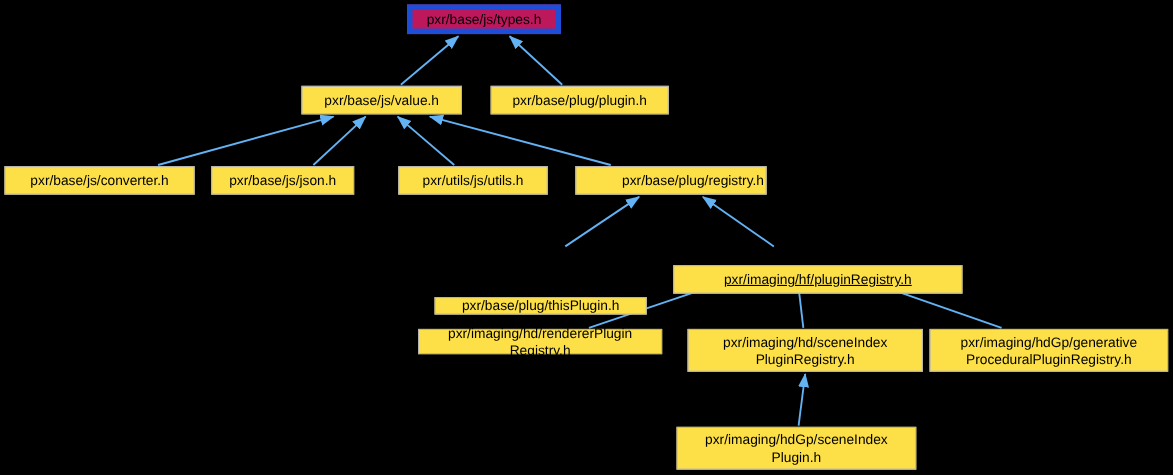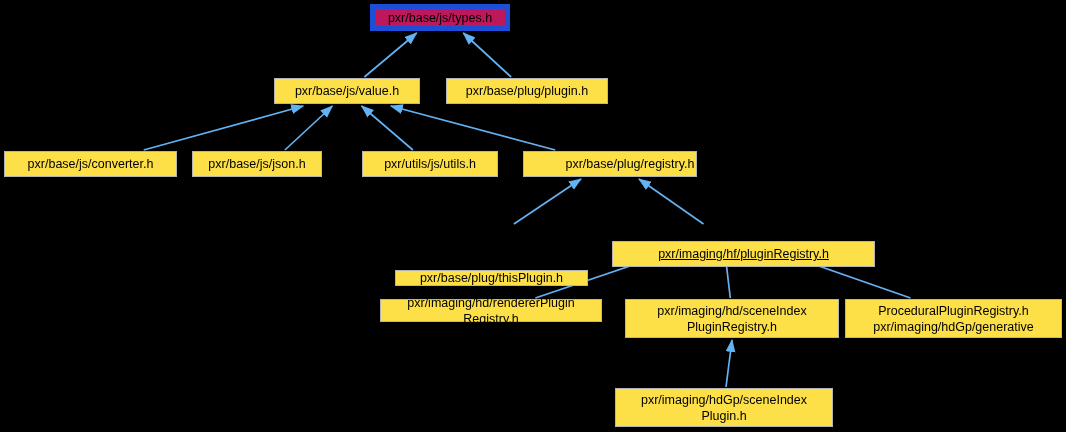--- a/index.html
+++ b/index.html
@@ -97,21 +97,21 @@
       </div>
       <div class="node" style="left: 380px; top: 299px; width: 222px; height: 23px;">
         <span>pxr/imaging/hd/rendererPlugin</span>
         <span>Registry.h</span>
       </div>
       <div class="node" style="left: 625px; top: 299px; width: 214px; height: 39px;">
         <span>pxr/imaging/hd/sceneIndex</span>
         <span>PluginRegistry.h</span>
       </div>
       <div class="node" style="left: 845px; top: 299px; width: 217px; height: 39px;">
+        <span>pxr/imaging/hdGp/generative</span>
         <span>ProceduralPluginRegistry.h</span>
-        <span>pxr/imaging/hdGp/generative</span>
       </div>
       <div class="node" style="left: 615px; top: 388px; width: 218px; height: 39px;">
         <span>pxr/imaging/hdGp/sceneIndex</span>
         <span>Plugin.h</span>
       </div>
     </div>
 </div>
 
 </body></html>

